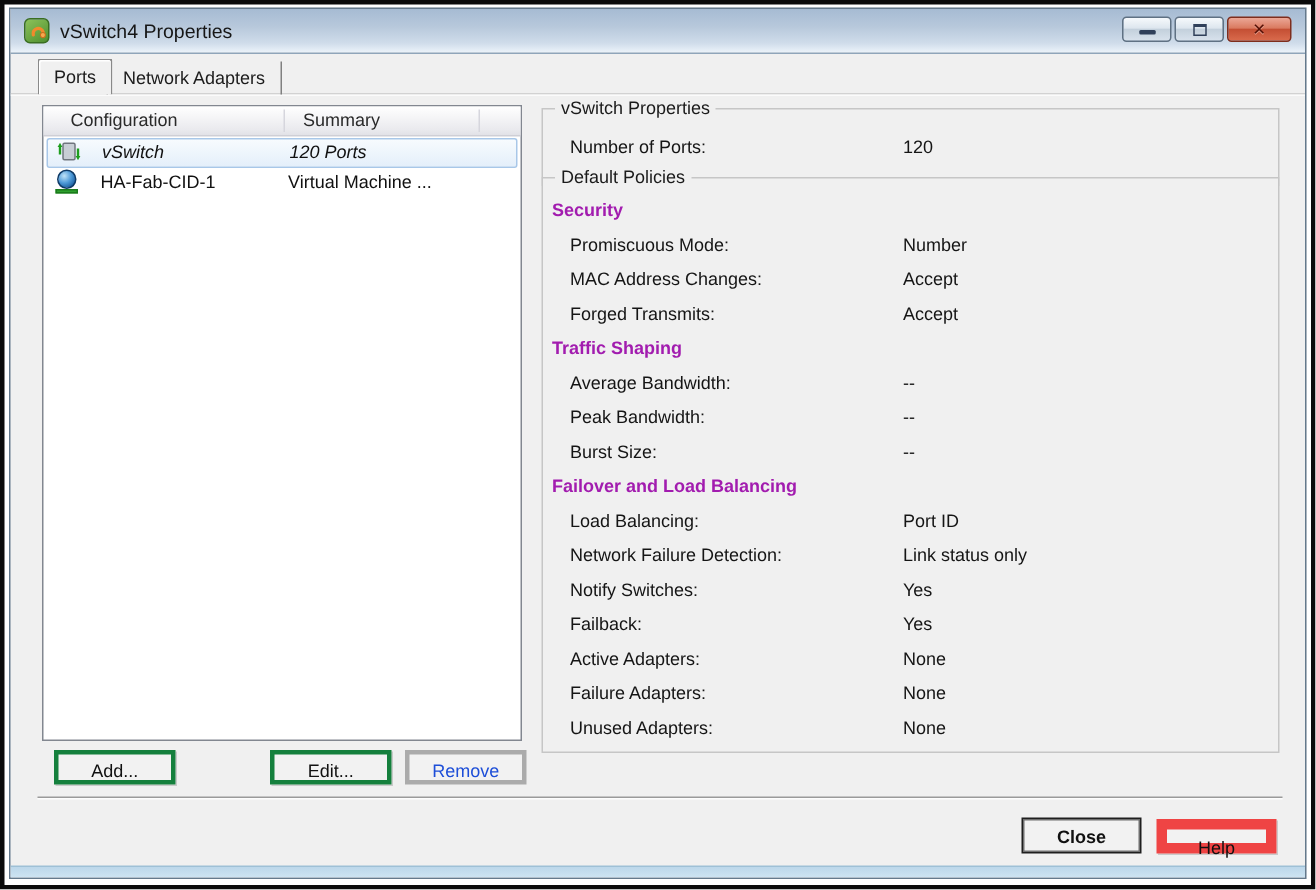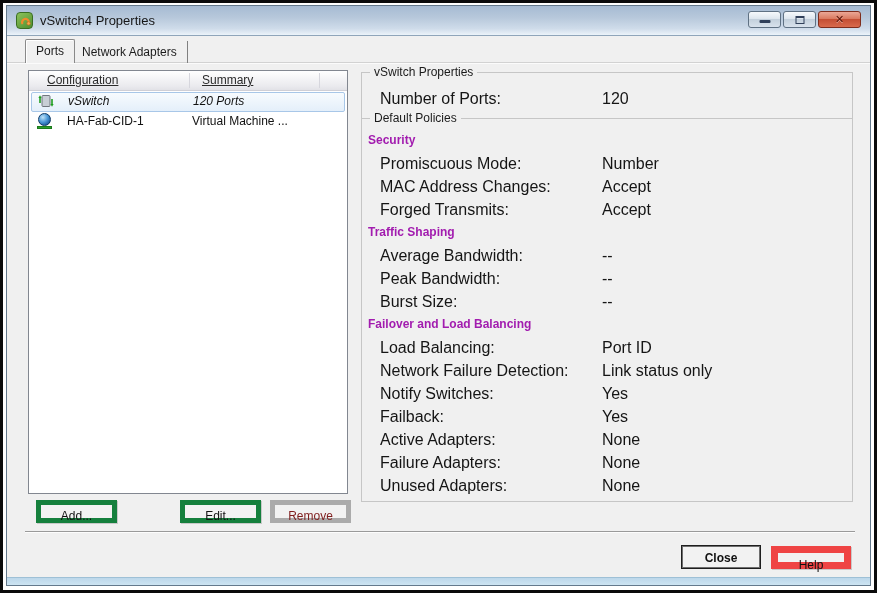--- a/index.html
+++ b/index.html
@@ -35,52 +35,52 @@
        border:1px solid #898989;border-bottom:none;border-radius:2px 2px 0 0;
        box-shadow:inset 1px 1px 0 #ffffff;}
   .tab.inactive{left:64px;background:transparent;border-right:1px solid #808080;
        border-left:1px solid #808080;box-shadow:1px 0 0 #fbfbfb inset;}
 
   
   .listbox{position:absolute;left:21px;top:64px;width:320px;height:424px;
            background:#ffffff;border:1px solid #828790;}
   .lheader{position:relative;height:20px;background:linear-gradient(180deg,#ffffff,#eaeaee 80%,#e2e2e7);
            border-bottom:1px solid #cfcfd6;font-size:12px;color:#2a2a2a;}
-  .lheader .hc{position:absolute;top:2px;text-decoration:underline;}
+  .lheader .hc{position:absolute;top:2px;}
   .hc.c1{left:18px;}
   .hc.c2{left:173px;}
   .hsep{position:absolute;top:2px;bottom:2px;width:1px;background:#d6d6dd;}
   .hsep.s1{left:160px;} .hsep.s2{left:290px;}
   .lrow{position:relative;height:20px;font-size:12px;color:#111;}
   .lrow.selected{margin:1px 2px 0 2px;height:20px;border:1px solid #a8c7e8;border-radius:2px;
            background:linear-gradient(180deg,#f7fbfe,#e4effa);font-style:italic;}
   .lrow .cfg{position:absolute;left:38px;top:2px;}
   .lrow.selected .cfg{left:36px;top:1px;}
   .lrow .sum{position:absolute;left:163px;top:2px;}
   .lrow.selected .sum{left:161px;top:1px;}
   .row-icon{position:absolute;left:8px;top:1px;width:16px;height:16px;}
   .lrow.selected .row-icon{left:6px;top:0;}
   .globe{position:absolute;left:1px;top:0;width:13px;height:13px;border-radius:50%;
          background:radial-gradient(circle at 35% 30%,#bfe2f7 0%,#4e9ad8 45%,#1c5d9e 80%,#123f70 100%);
          border:1px solid #0f3a66;}
   .globe-base{position:absolute;left:0px;top:13px;width:15px;height:3px;background:#2ca02c;border:1px solid #1c7a1c;}
 
   
   .btn{position:absolute;height:23px;width:81px;font-size:12px;color:#111;text-align:center;
-       padding-top:4px;background:#f2f2f2;border:5px solid #15803d;box-shadow:1px 1px 0 #c9c9c9;cursor:default;}
+       padding-top:4px;background:#f2f2f2;border:3px solid #15803d;box-shadow:1px 1px 0 #c9c9c9;cursor:default;}
   .btn.add{left:29px;top:494px;}
   .btn.edit{left:173px;top:494px;}
-  .btn.remove{left:263px;top:494px;color:#7f1d1d;border-color:#ababab;box-shadow:none;}
+  .btn.remove{left:263px;top:494px;color:#1d4ed8;border-color:#ababab;box-shadow:none;}
 
   
   .groupbox{position:absolute;left:354px;width:492px;border:1px solid #c6c6c6;background:#f0f0f0;}
   .gb1{top:66px;height:52px;}
   .gb2{top:112px;height:384px;}
   .legend{position:absolute;top:-8px;left:8px;background:#f0f0f0;padding:0 4px;font-size:12px;color:#1b1b1b;}
-  .gb-row{position:relative;height:23px;line-height:23px;font-size:16px;color:#151515;}
+  .gb-row{position:relative;height:23px;line-height:23px;font-size:12px;color:#151515;}
   .gb1 .gb-row{margin-top:14px;}
   .plabel{position:absolute;left:18px;}
   .pvalue{position:absolute;left:240px;}
   .policy-body{padding-top:10px;}
   .pheading{height:23px;line-height:23px;font-size:12px;font-weight:bold;color:#a21caf;padding-left:6px;}
 
   
   .separator{position:absolute;left:18px;top:525px;width:830px;height:2px;
              border-top:1px solid #9a9a9a;border-bottom:1px solid #fdfdfd;}
   .fbtn{position:absolute;height:24px;width:80px;font-size:12px;color:#111;text-align:center;

